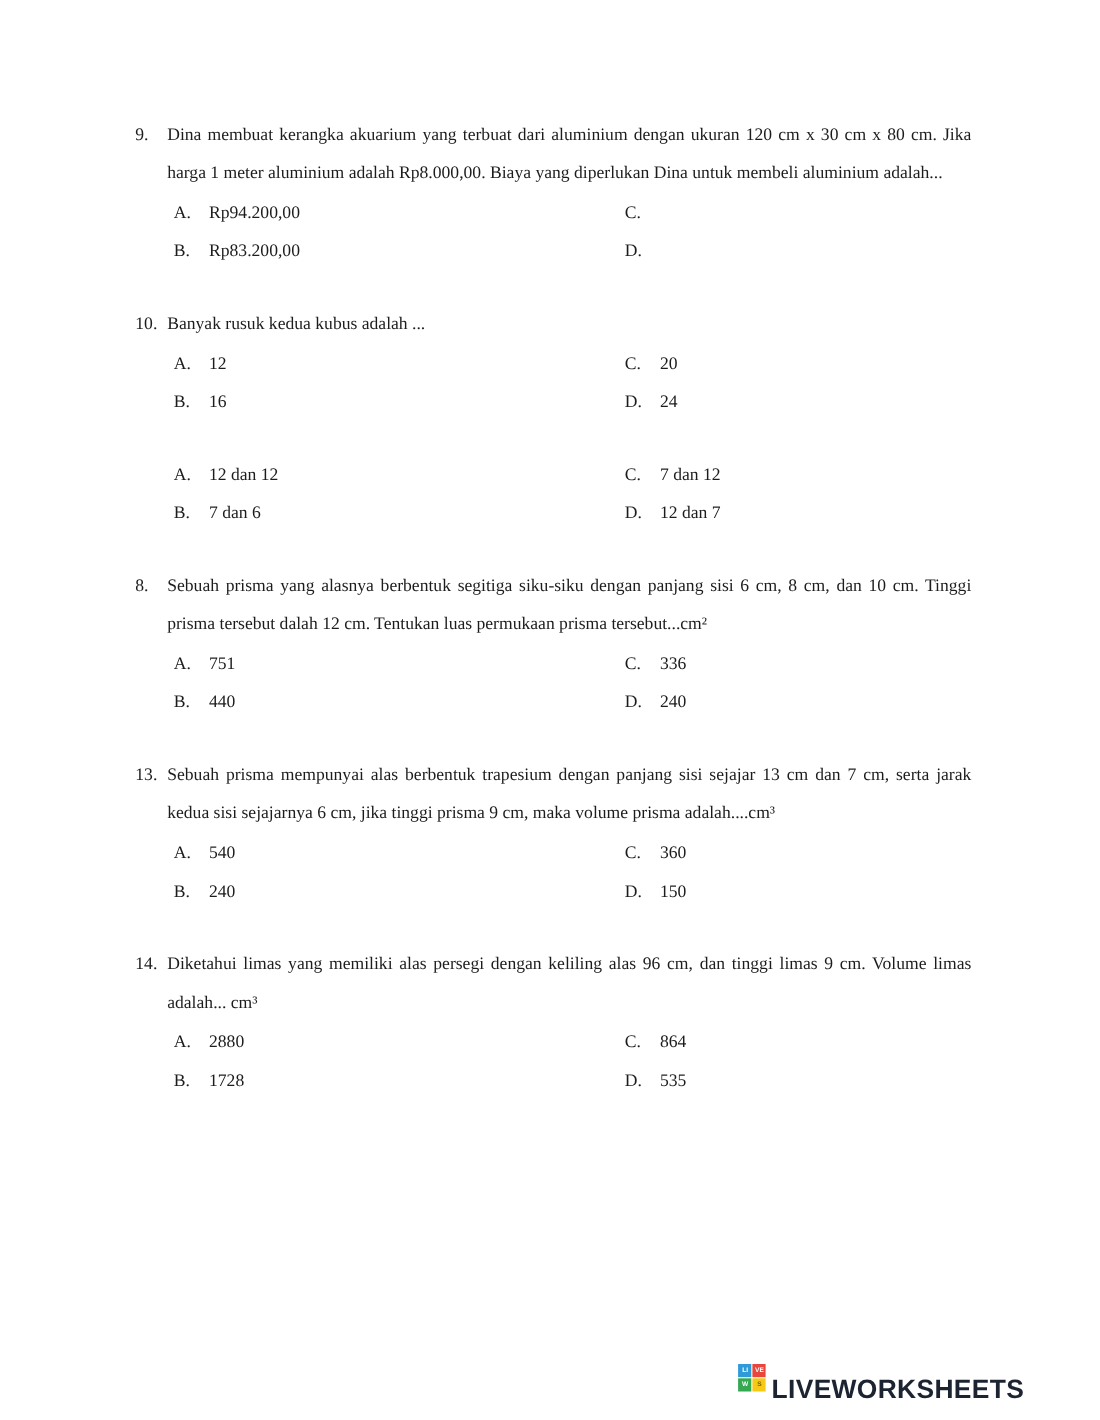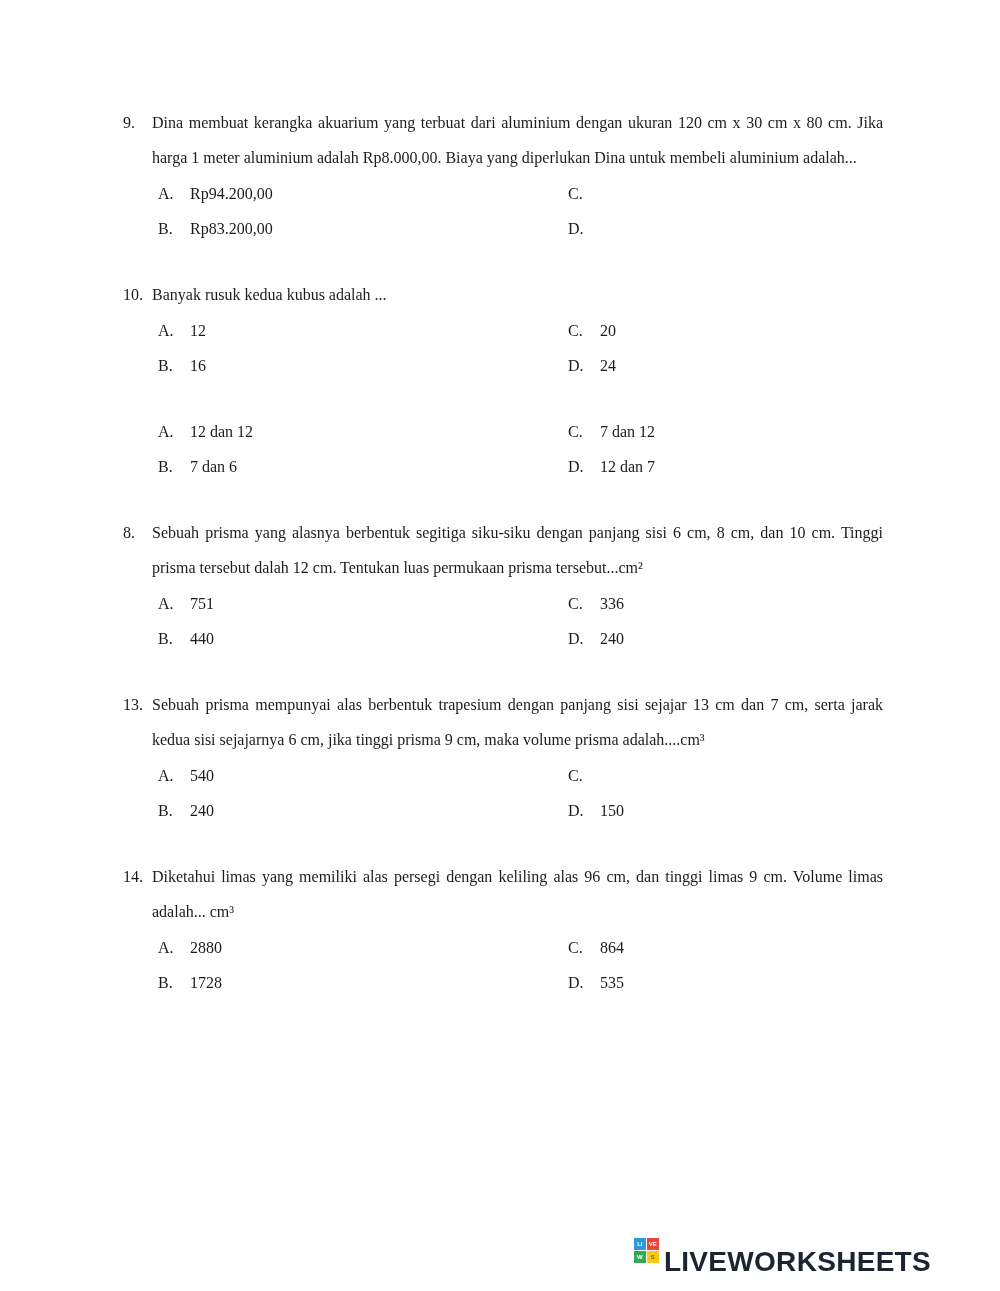--- a/index.html
+++ b/index.html
@@ -61,21 +61,21 @@
     line-height: 1;
     color: #ffffff;
   }
   .sq0 { background: #2e9ad8; }
   .sq1 { background: #e8463c; }
   .sq2 { background: #35a852; }
   .sq3 { background: #f6c915; color: #7a6200; }
   .brand-text {
     font-family: "Liberation Sans", sans-serif;
     font-weight: bold;
-    font-size: 28px;
+    font-size: 24px;
     letter-spacing: 0.3px;
     color: #1b2430;
     margin-top: 24px;
   }
 </style>
 </head>
 <body>
 
 <div class="page">
   <div class="content">
@@ -179,20 +179,21 @@
         <span class="q-num">13.</span>
         <div class="q-text">Sebuah prisma mempunyai alas berbentuk trapesium dengan panjang sisi sejajar 13 cm dan 7 cm, serta jarak kedua sisi sejajarnya 6 cm, jika tinggi prisma 9 cm, maka volume prisma adalah....cm³</div>
       </div>
       <div class="options">
         <div class="option">
           <span class="opt-label">A.</span>
           <span class="opt-text">540</span>
         </div>
         <div class="option">
           <span class="opt-label">C.</span>
+          <span class="opt-text">360</span>
         </div>
         <div class="option">
           <span class="opt-label">B.</span>
           <span class="opt-text">240</span>
         </div>
         <div class="option">
           <span class="opt-label">D.</span>
           <span class="opt-text">150</span>
         </div>
       </div>

